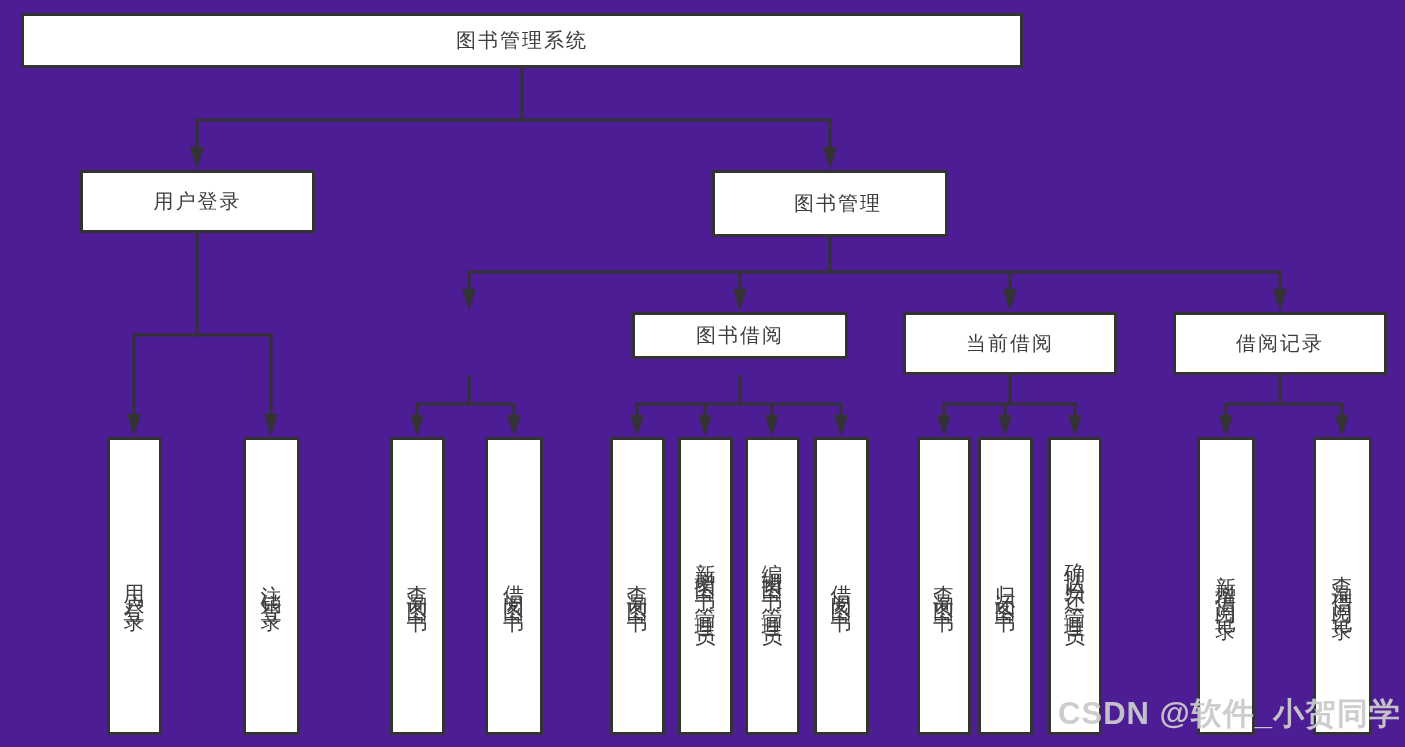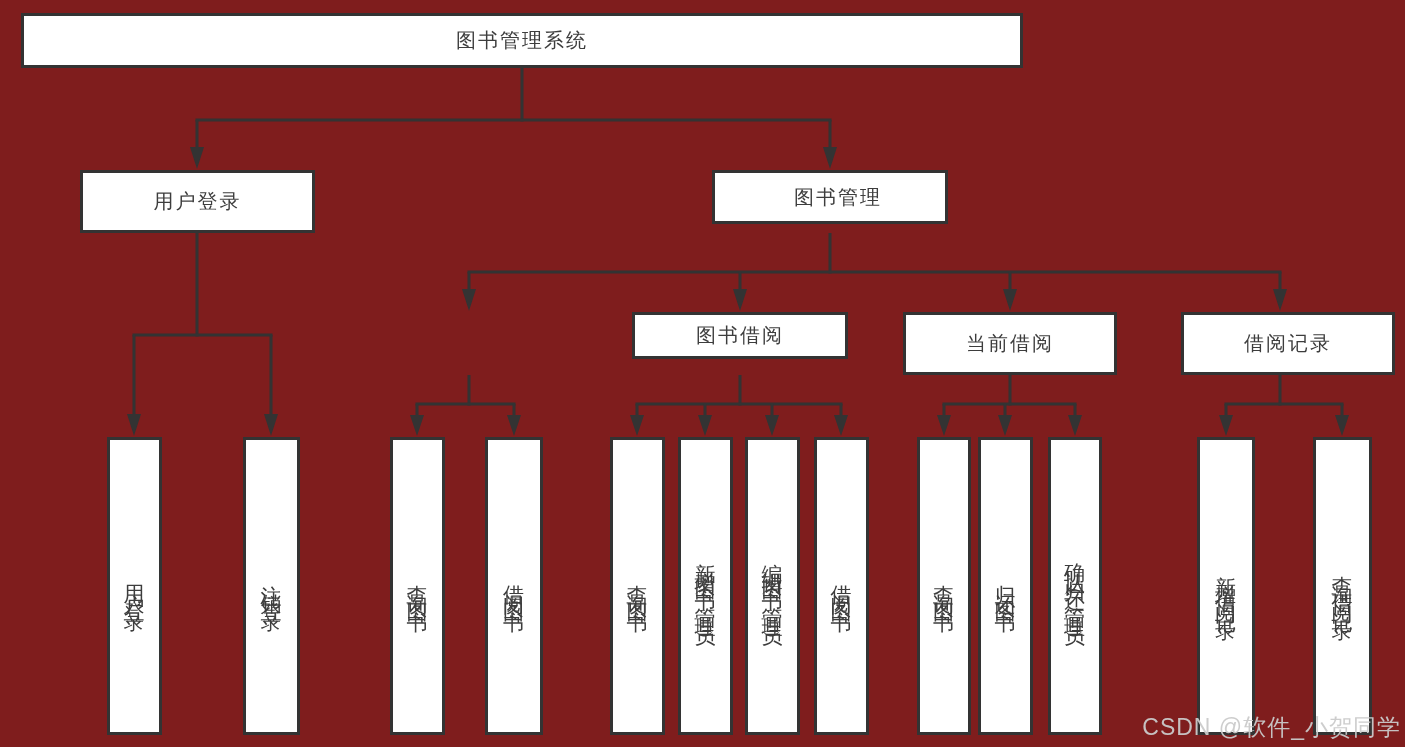--- a/index.html
+++ b/index.html
@@ -1,20 +1,20 @@
 <!DOCTYPE html>
 <html><head>
 <meta charset="utf-8">
 <style>
   html, body { margin: 0; padding: 0; background: #ffffff; }
   .stage {
     position: relative;
     width: 1405px;
     height: 747px;
-    background: #7f1d1d;
+    background: #4c1d95;
     font-family: "Liberation Sans", "DejaVu Sans", sans-serif;
     overflow: hidden;
   }
   .box {
     position: absolute;
     box-sizing: border-box;
     border: 3px solid #333333;
     background: #ffffff;
     display: flex;
     align-items: center;
@@ -37,26 +37,27 @@
   svg.connectors {
     position: absolute;
     left: 0; top: 0;
     pointer-events: none;
   }
   svg.connectors line { stroke: #333333; stroke-width: 3; }
   svg.connectors polygon { fill: #333333; }
   .watermark {
     position: absolute;
     right: 4px;
-    bottom: 4px;
-    font-size: 23px;
+    bottom: 12px;
+    font-size: 31px;
     color: rgba(202, 202, 202, 0.95);
     letter-spacing: 1px;
     z-index: 5;
     white-space: nowrap;
+    font-weight: bold;
   }
 </style>
 </head>
 <body>
 
 <div class="stage">
 
   <svg class="connectors" width="1405" height="747" viewBox="0 0 1405 747">
 
     <line x1="522" y1="66" x2="522" y2="121.5"></line>
@@ -119,31 +120,31 @@
     <polygon points="1335,415 1349,415 1342,436"></polygon>
   </svg>
 
   <div class="box" style="left:21px; top:13px; width:1002px; height:55px;">
     <span class="hlabel">图书管理系统</span>
   </div>
 
   <div class="box" style="left:80px; top:170px; width:235px; height:63px;">
     <span class="hlabel">用户登录</span>
   </div>
-  <div class="box" style="left:712px; top:170px; width:236px; height:54px;padding-left:16px;">
+  <div class="box" style="left:712px; top:170px; width:236px; height:67px;padding-left:16px;">
     <span class="hlabel">图书管理</span>
   </div>
 
   <div class="box" style="left:632px; top:312px; width:216px; height:47px;">
     <span class="hlabel">图书借阅</span>
   </div>
   <div class="box" style="left:903px; top:312px; width:214px; height:63px;">
     <span class="hlabel">当前借阅</span>
   </div>
-  <div class="box" style="left:1173px; top:312px; width:214px; height:63px;margin-left:8px;">
+  <div class="box" style="left:1173px; top:312px; width:214px; height:63px;">
     <span class="hlabel">借阅记录</span>
   </div>
 
   <div class="box leaf" style="left:107px; top:437px; width:55px; height:298px;">
     <span class="vlabel">用户登录</span>
   </div>
   <div class="box leaf" style="left:243px; top:437px; width:57px; height:298px;">
     <span class="vlabel">注销登录</span>
   </div>
 

